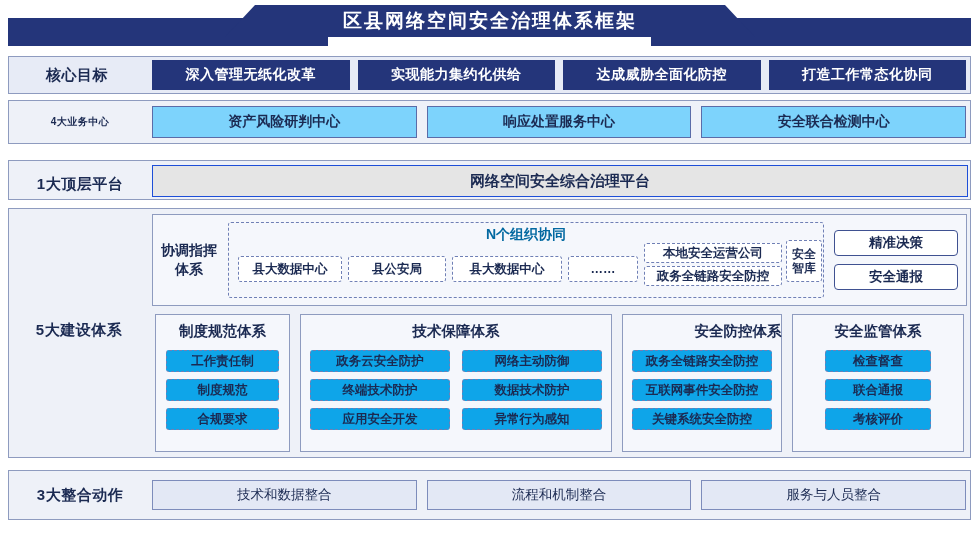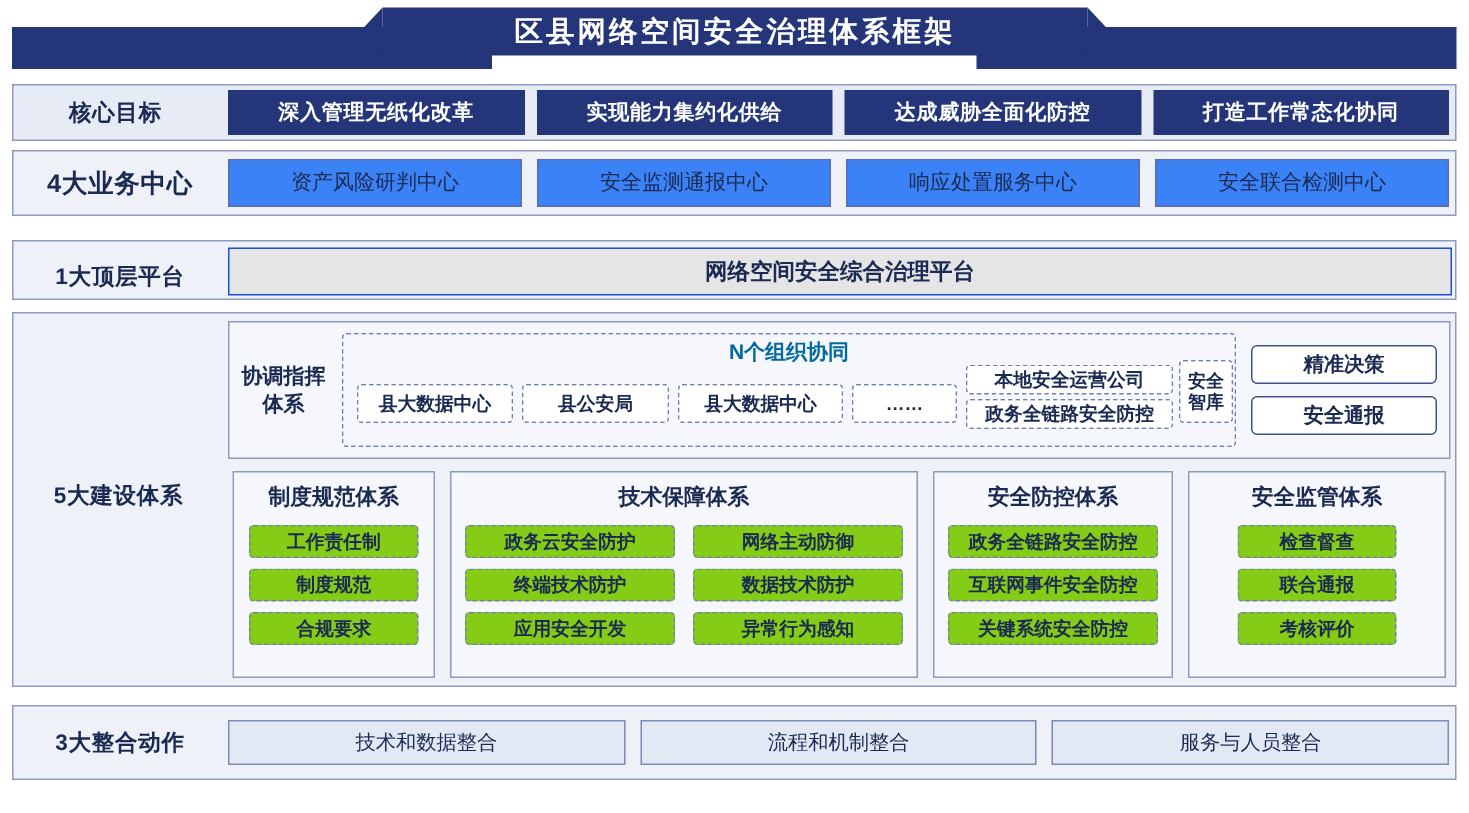--- a/index.html
+++ b/index.html
@@ -109,37 +109,37 @@
     font-size: 14px;
     font-weight: bold;
     display: flex;
     align-items: center;
     justify-content: center;
     letter-spacing: .5px;
   }
 
   
   #biz-frame { left: 8px; top: 100px; width: 963px; height: 44px; }
-  #biz-label { left: 14px; top: 102px; width: 132px; height: 40px; font-size: 17px; }
+  #biz-label { left: 14px; top: 102px; width: 132px; height: 40px; font-size: 10px; }
   .biz-wrap {
     position: absolute;
     left: 152px;
     top: 106px;
     width: 814px;
     height: 32px;
     display: flex;
     gap: 10px;
   }
   .biz-chip {
     flex: 1;
-    background: #3b82f6;
+    background: #7dd3fc;
     border: 1px solid #5b6ca8;
     color: #1b2a52;
     font-size: 14px;
-    font-weight: normal;
+    font-weight: bold;
     display: flex;
     align-items: center;
     justify-content: center;
   }
 
   
   #plat-frame { left: 8px; top: 160px; width: 963px; height: 40px; }
   #plat-label { left: 14px; top: 162px; width: 132px; height: 44px; font-size: 15px; }
   #plat-chip {
     position: absolute;
@@ -269,21 +269,21 @@
     font-weight: bold;
     text-align: center;
     color: #1b2a52;
     top: 322px;
   }
   .pillar-item {
     position: absolute;
     box-sizing: border-box;
     border: 1px dashed #6f7fb5;
     border-radius: 3px;
-    background: #84cc16;
+    background: #0ea5e9;
     font-size: 12.5px;
     font-weight: bold;
     display: flex;
     align-items: center;
     justify-content: center;
     color: #1b2a52;
     height: 22px;
   }
 
   
@@ -328,21 +328,20 @@
     <div class="goal-chip">深入管理无纸化改革</div>
     <div class="goal-chip">实现能力集约化供给</div>
     <div class="goal-chip">达成威胁全面化防控</div>
     <div class="goal-chip">打造工作常态化协同</div>
   </div>
 
   <div class="row-frame" id="biz-frame"></div>
   <div class="row-label" id="biz-label">4大业务中心</div>
   <div class="biz-wrap">
     <div class="biz-chip">资产风险研判中心</div>
-    <div class="biz-chip">安全监测通报中心</div>
     <div class="biz-chip">响应处置服务中心</div>
     <div class="biz-chip">安全联合检测中心</div>
   </div>
 
   <div class="row-frame" id="plat-frame"></div>
   <div class="row-label" id="plat-label">1大顶层平台</div>
   <div id="plat-chip">网络空间安全综合治理平台</div>
 
   <div class="row-frame" id="build-frame"></div>
   <div class="row-label" id="build-label">5大建设体系</div>
@@ -373,21 +372,21 @@
   <div class="pillar" style="left:300px; width:312px;"></div>
   <div class="pillar-title" style="left:300px; width:312px;">技术保障体系</div>
   <div class="pillar-item" style="left:310px; top:350px; width:140px;">政务云安全防护</div>
   <div class="pillar-item" style="left:462px; top:350px; width:140px;">网络主动防御</div>
   <div class="pillar-item" style="left:310px; top:379px; width:140px;text-align:right;">终端技术防护</div>
   <div class="pillar-item" style="left:462px; top:379px; width:140px;">数据技术防护</div>
   <div class="pillar-item" style="left:310px; top:408px; width:140px;">应用安全开发</div>
   <div class="pillar-item" style="left:462px; top:408px; width:140px;">异常行为感知</div>
 
   <div class="pillar" style="left:622px; width:160px;"></div>
-  <div class="pillar-title" style="left:622px; width:160px;">安全防控体系</div>
+  <div class="pillar-title" style="left:622px; width:160px;padding-left:36px;">安全防控体系</div>
   <div class="pillar-item" style="left:632px; top:350px; width:140px;">政务全链路安全防控</div>
   <div class="pillar-item" style="left:632px; top:379px; width:140px;">互联网事件安全防控</div>
   <div class="pillar-item" style="left:632px; top:408px; width:140px;">关键系统安全防控</div>
 
   <div class="pillar" style="left:792px; width:172px;"></div>
   <div class="pillar-title" style="left:792px; width:172px;">安全监管体系</div>
   <div class="pillar-item" style="left:825px; top:350px; width:106px;">检查督查</div>
   <div class="pillar-item" style="left:825px; top:379px; width:106px;">联合通报</div>
   <div class="pillar-item" style="left:825px; top:408px; width:106px;">考核评价</div>
 

